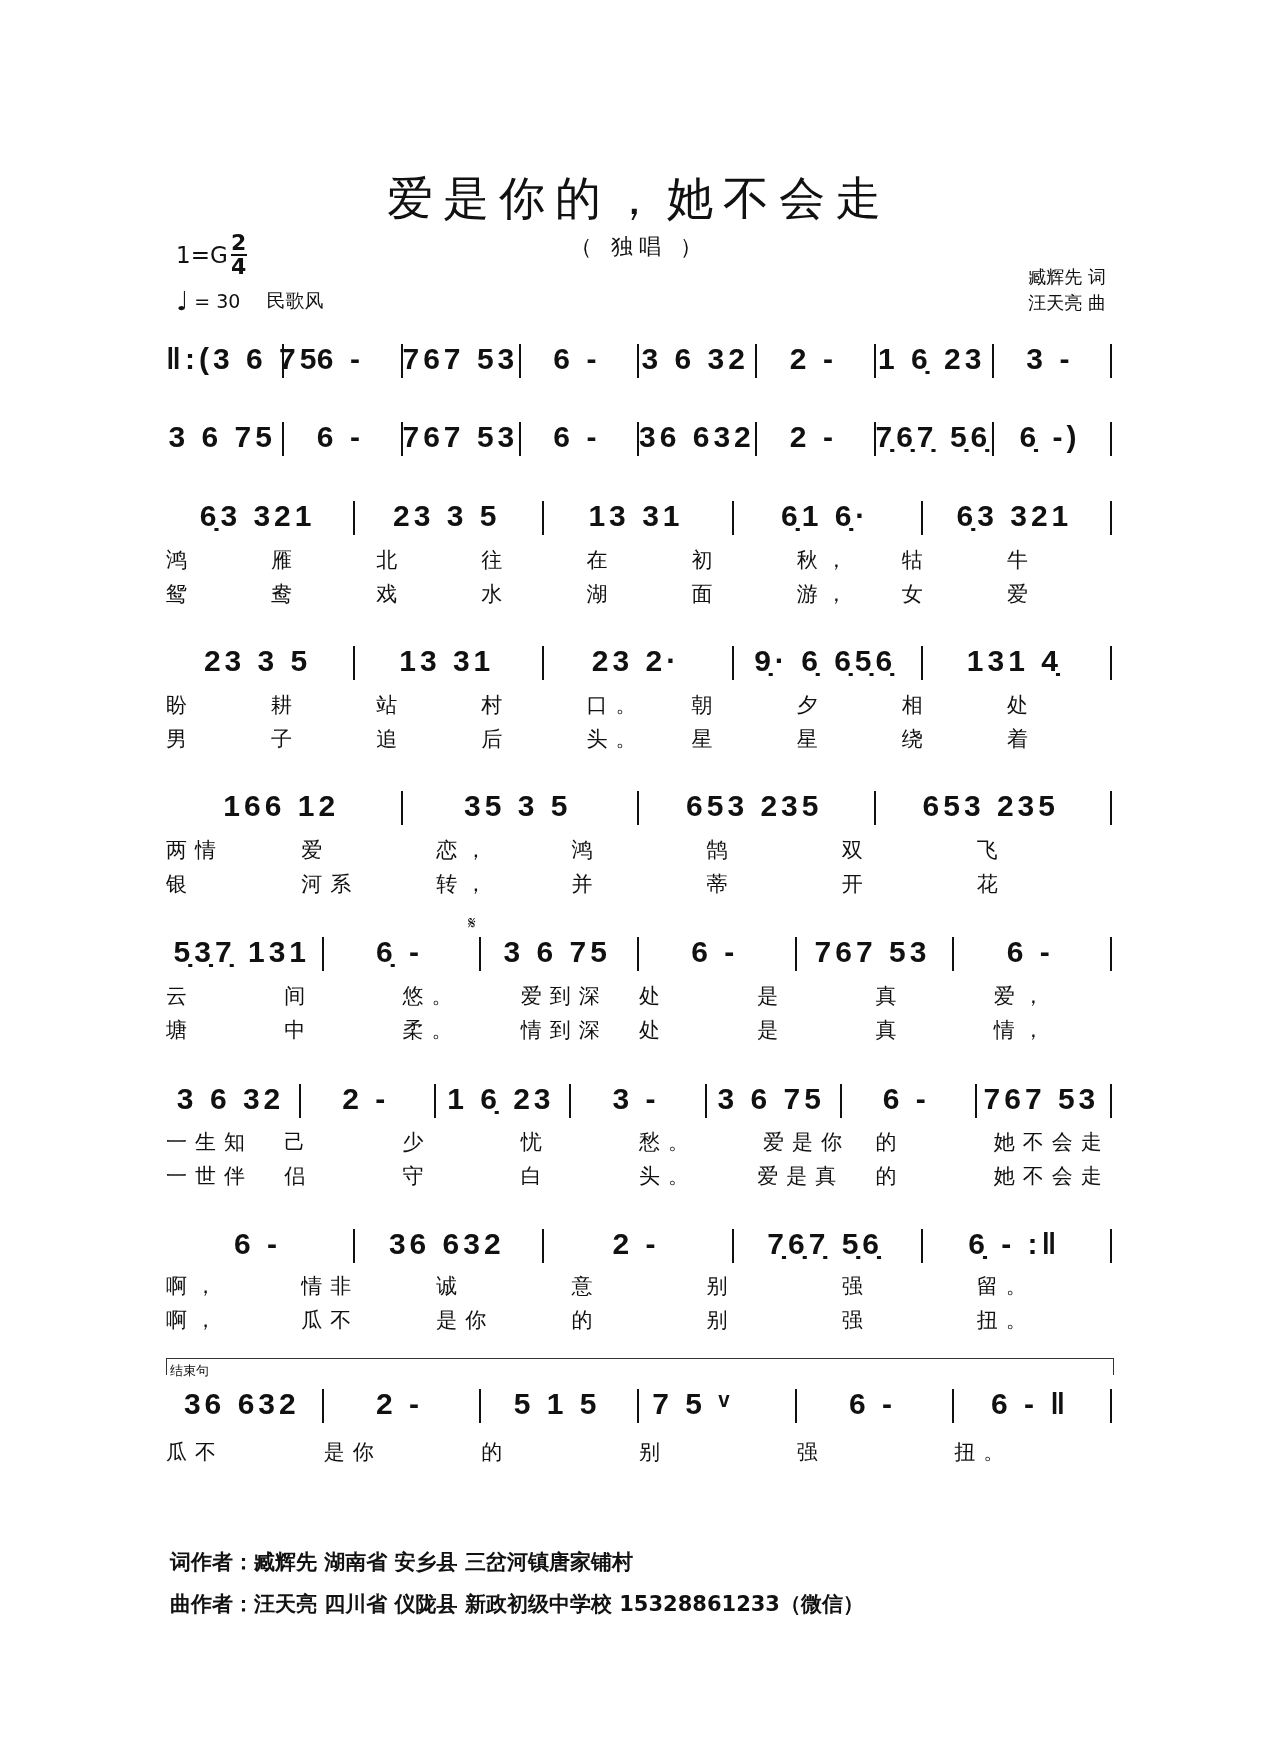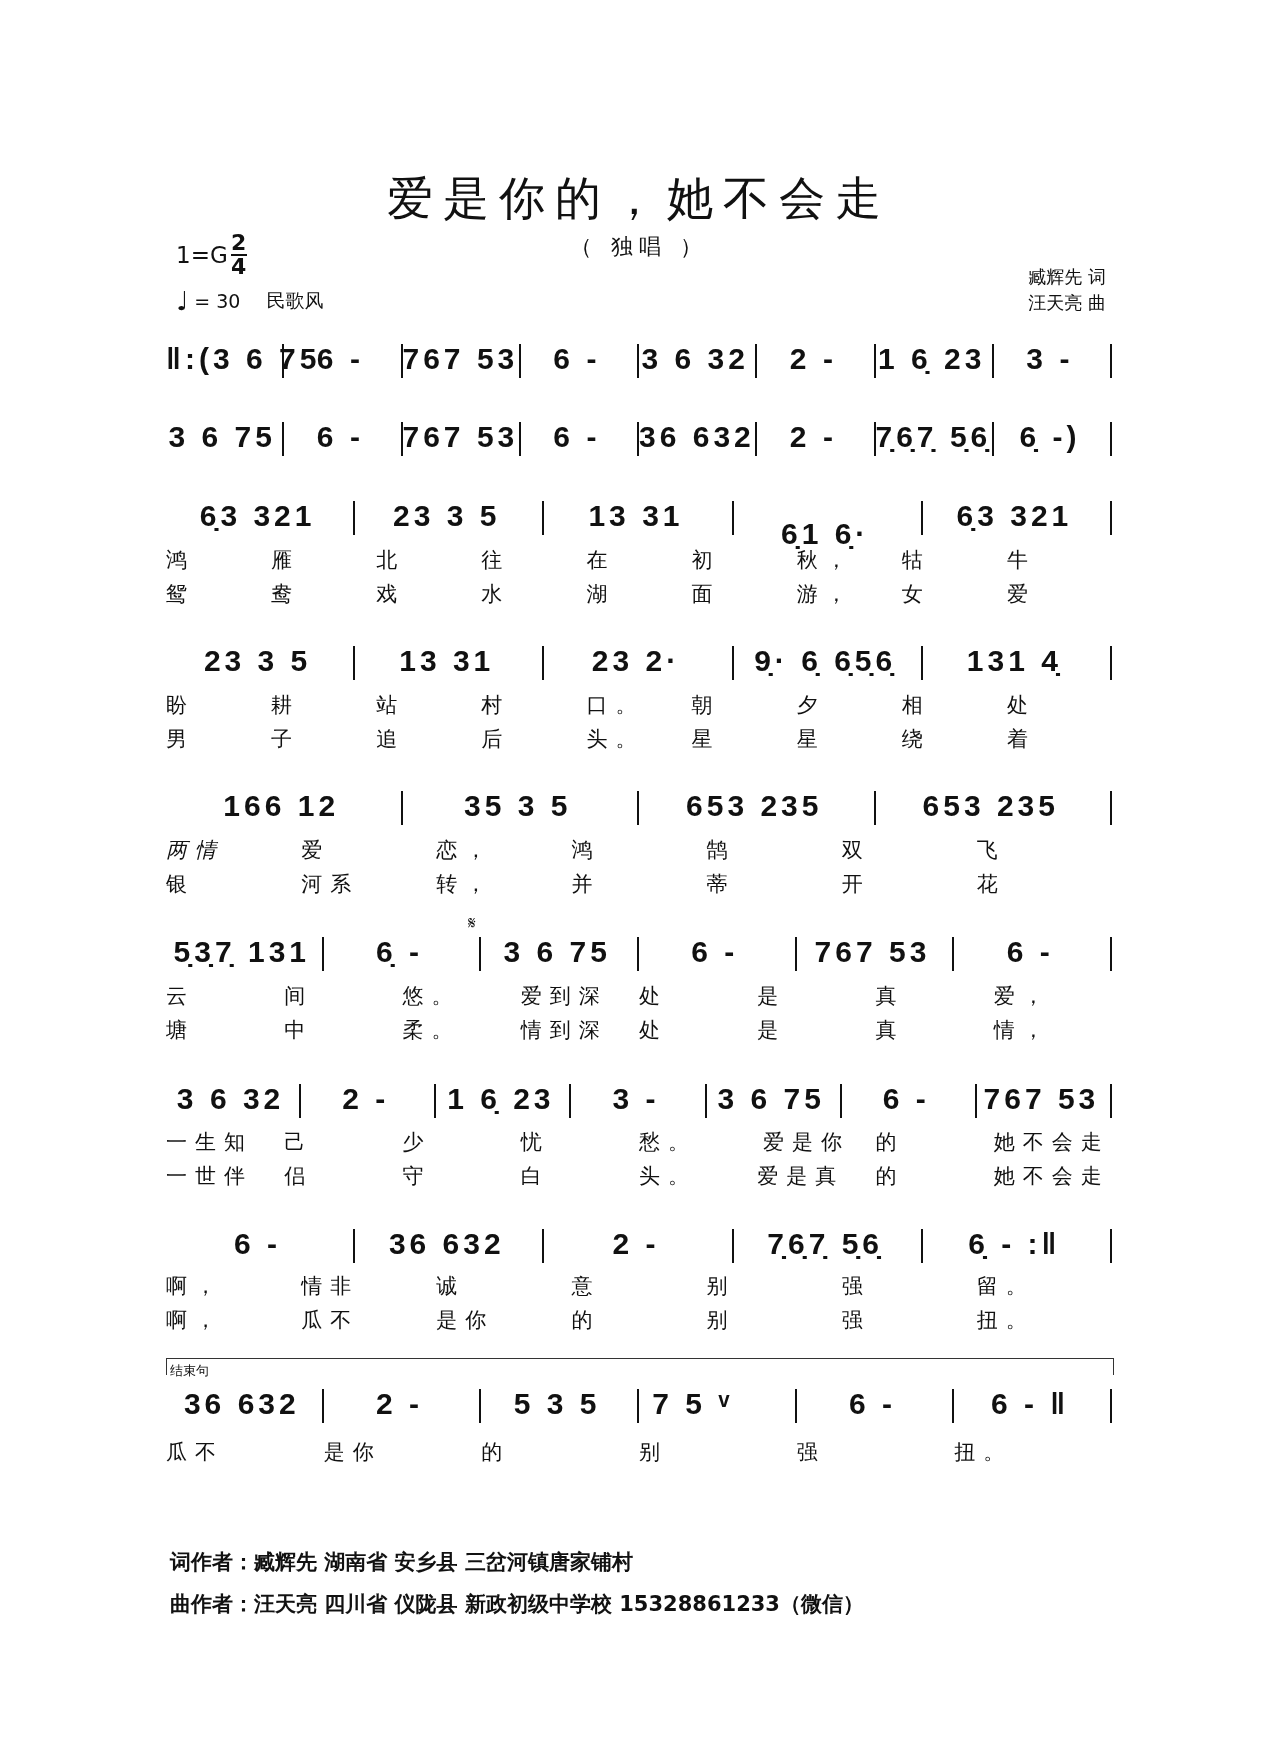--- a/index.html
+++ b/index.html
@@ -82,21 +82,21 @@
       <div class="n" style="left: 827.75px; width: 112.25px; top: 4px; letter-spacing: 4px; white-space: pre;">6̣ -)</div>
       <div class="bl" style="left: 944px; top: 6px;"></div>
     </div>
     <div class="abs staff" style="top: 495px;">
       <div class="n" style="left: 0px; width: 183.2px; top: 4px; letter-spacing: 4px; white-space: pre;">6̣3 321</div>
       <div class="bl" style="left: 187.2px; top: 6px;"></div>
       <div class="n" style="left: 189.2px; width: 183.2px; top: 4px; letter-spacing: 4px; white-space: pre;">23 3 5</div>
       <div class="bl" style="left: 376.4px; top: 6px;"></div>
       <div class="n" style="left: 378.4px; width: 183.2px; top: 4px; letter-spacing: 4px; white-space: pre;">13 31</div>
       <div class="bl" style="left: 565.6px; top: 6px;"></div>
-      <div class="n" style="left: 567.6px; width: 183.2px; top: 22px; letter-spacing: 4px; white-space: pre;">6̣1 6̣·</div>
+      <div class="n" style="left: 567.6px; width: 183.2px; top: 4px; letter-spacing: 4px; white-space: pre;">6̣1 6̣·</div>
       <div class="bl" style="left: 754.8px; top: 6px;"></div>
       <div class="n" style="left: 756.8px; width: 183.2px; top: 4px; letter-spacing: 4px; white-space: pre;">6̣3 321</div>
       <div class="bl" style="left: 944px; top: 6px;"></div>
     </div>
     <div class="lyr" style="left: 166px; top: 546px; letter-spacing: 8px;">鸿</div>
     <div class="lyr" style="left: 271.111px; top: 546px; letter-spacing: 8px;">雁</div>
     <div class="lyr" style="left: 376.222px; top: 546px; letter-spacing: 8px;">北</div>
     <div class="lyr" style="left: 481.333px; top: 546px; letter-spacing: 8px;">往</div>
     <div class="lyr" style="left: 586.444px; top: 546px; letter-spacing: 8px;">在</div>
     <div class="lyr" style="left: 691.556px; top: 546px; letter-spacing: 8px;">初</div>
@@ -145,21 +145,21 @@
     <div class="abs staff" style="top: 785px;">
       <div class="n" style="left: 0px; width: 230.5px; top: 4px; letter-spacing: 4px; white-space: pre;">166 12</div>
       <div class="bl" style="left: 234.5px; top: 6px;"></div>
       <div class="n" style="left: 236.5px; width: 230.5px; top: 4px; letter-spacing: 4px; white-space: pre;">35 3 5</div>
       <div class="bl" style="left: 471px; top: 6px;"></div>
       <div class="n" style="left: 473px; width: 230.5px; top: 4px; letter-spacing: 4px; white-space: pre;">653 235</div>
       <div class="bl" style="left: 707.5px; top: 6px;"></div>
       <div class="n" style="left: 709.5px; width: 230.5px; top: 4px; letter-spacing: 4px; white-space: pre;">653 235</div>
       <div class="bl" style="left: 944px; top: 6px;"></div>
     </div>
-    <div class="lyr" style="left: 166px; top: 836px; letter-spacing: 8px; font-style: italic;">两情</div>
+    <div class="lyr" style="left: 166px; top: 836px; letter-spacing: 8px;">两情</div>
     <div class="lyr" style="left: 301.143px; top: 836px; letter-spacing: 8px;">爱</div>
     <div class="lyr" style="left: 436.286px; top: 836px; letter-spacing: 8px;">恋，</div>
     <div class="lyr" style="left: 571.429px; top: 836px; letter-spacing: 8px;">鸿</div>
     <div class="lyr" style="left: 706.571px; top: 836px; letter-spacing: 8px;">鹄</div>
     <div class="lyr" style="left: 841.714px; top: 836px; letter-spacing: 8px;">双</div>
     <div class="lyr" style="left: 976.857px; top: 836px; letter-spacing: 8px;">飞</div>
     <div class="lyr" style="left: 166px; top: 870px; letter-spacing: 8px;">银</div>
     <div class="lyr" style="left: 301.143px; top: 870px; letter-spacing: 8px;">河系</div>
     <div class="lyr" style="left: 436.286px; top: 870px; letter-spacing: 8px;">转，</div>
     <div class="lyr" style="left: 571.429px; top: 870px; letter-spacing: 8px;">并</div>
@@ -252,21 +252,21 @@
     <div class="lyr" style="left: 436.286px; top: 1306px; letter-spacing: 8px;">是你</div>
     <div class="lyr" style="left: 571.429px; top: 1306px; letter-spacing: 8px;">的</div>
     <div class="lyr" style="left: 706.571px; top: 1306px; letter-spacing: 8px;">别</div>
     <div class="lyr" style="left: 841.714px; top: 1306px; letter-spacing: 8px;">强</div>
     <div class="lyr" style="left: 976.857px; top: 1306px; letter-spacing: 8px;">扭。</div>
     <div class="abs staff" style="top: 1383px;">
       <div class="n" style="left: 0px; width: 151.667px; top: 4px; letter-spacing: 4px; white-space: pre;">36 632</div>
       <div class="bl" style="left: 155.667px; top: 6px;"></div>
       <div class="n" style="left: 157.667px; width: 151.667px; top: 4px; letter-spacing: 4px; white-space: pre;">2 -</div>
       <div class="bl" style="left: 313.333px; top: 6px;"></div>
-      <div class="n" style="left: 315.333px; width: 151.667px; top: 4px; letter-spacing: 4px; white-space: pre;">5 3 5</div>
+      <div class="n" style="left: 315.333px; width: 151.667px; top: 4px; letter-spacing: 4px; white-space: pre;">5 1 5</div>
       <div class="bl" style="left: 471px; top: 6px;"></div>
       <div class="n" style="left: 451px; width: 151.667px; top: 4px; letter-spacing: 4px; white-space: pre;">7 5 ᵛ</div>
       <div class="bl" style="left: 628.667px; top: 6px;"></div>
       <div class="n" style="left: 630.667px; width: 151.667px; top: 4px; letter-spacing: 4px; white-space: pre;">6 -</div>
       <div class="bl" style="left: 786.333px; top: 6px;"></div>
       <div class="n" style="left: 788.333px; width: 151.667px; top: 4px; letter-spacing: 4px; white-space: pre;">6 - ‖</div>
       <div class="bl" style="left: 944px; top: 6px;"></div>
     </div>
     <div class="lyr" style="left: 166px; top: 1438px; letter-spacing: 8px;">瓜不</div>
     <div class="lyr" style="left: 323.667px; top: 1438px; letter-spacing: 8px;">是你</div>

